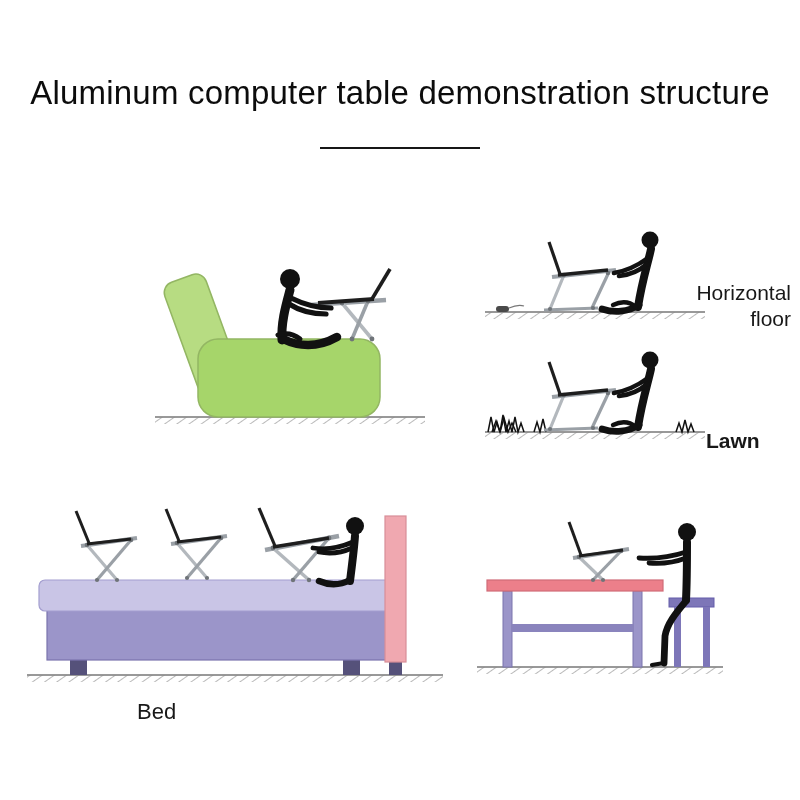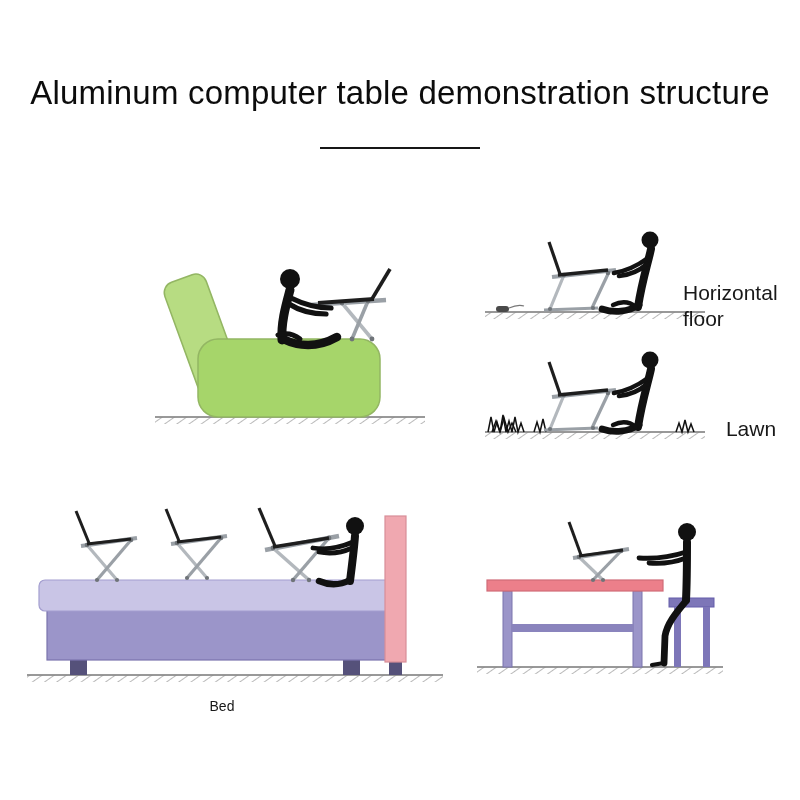--- a/index.html
+++ b/index.html
@@ -11,23 +11,23 @@
   .title{
     position:absolute;left:0;top:62px;width:100%;text-align:center;
     font-size:33px;font-weight:500;color:#0c0c0c;letter-spacing:0.2px;
   }
   .title-underline{
     position:absolute;left:320px;top:135px;width:160px;height:2px;background:#161616;
   }
   .scene{position:absolute;}
   .scene-label{position:absolute;font-size:21px;color:#181818;line-height:1.25;}
   #label-sofa{left:163px;top:428px;width:160px;text-align:center;}
-  #label-floor{left:683px;top:268px;width:108px;text-align:left;}
-  #label-lawn{left:706px;top:404px;width:90px;text-align:center;}
-  #label-bed{left:137px;top:686px;width:170px;text-align:center;font-size:14px;}
+  #label-floor{left:683px;top:268px;width:108px;text-align:right;}
+  #label-lawn{left:706px;top:416px;width:90px;text-align:left;font-weight:bold;}
+  #label-bed{left:137px;top:686px;width:170px;font-size:22px;}
   #label-desktops{left:480px;top:678px;width:220px;text-align:center;}
   svg{display:block;}
 </style>
 </head>
 <body>
 
 <div class="page">
 
   <svg width="0" height="0" style="position:absolute" aria-hidden="true">
     <defs>

